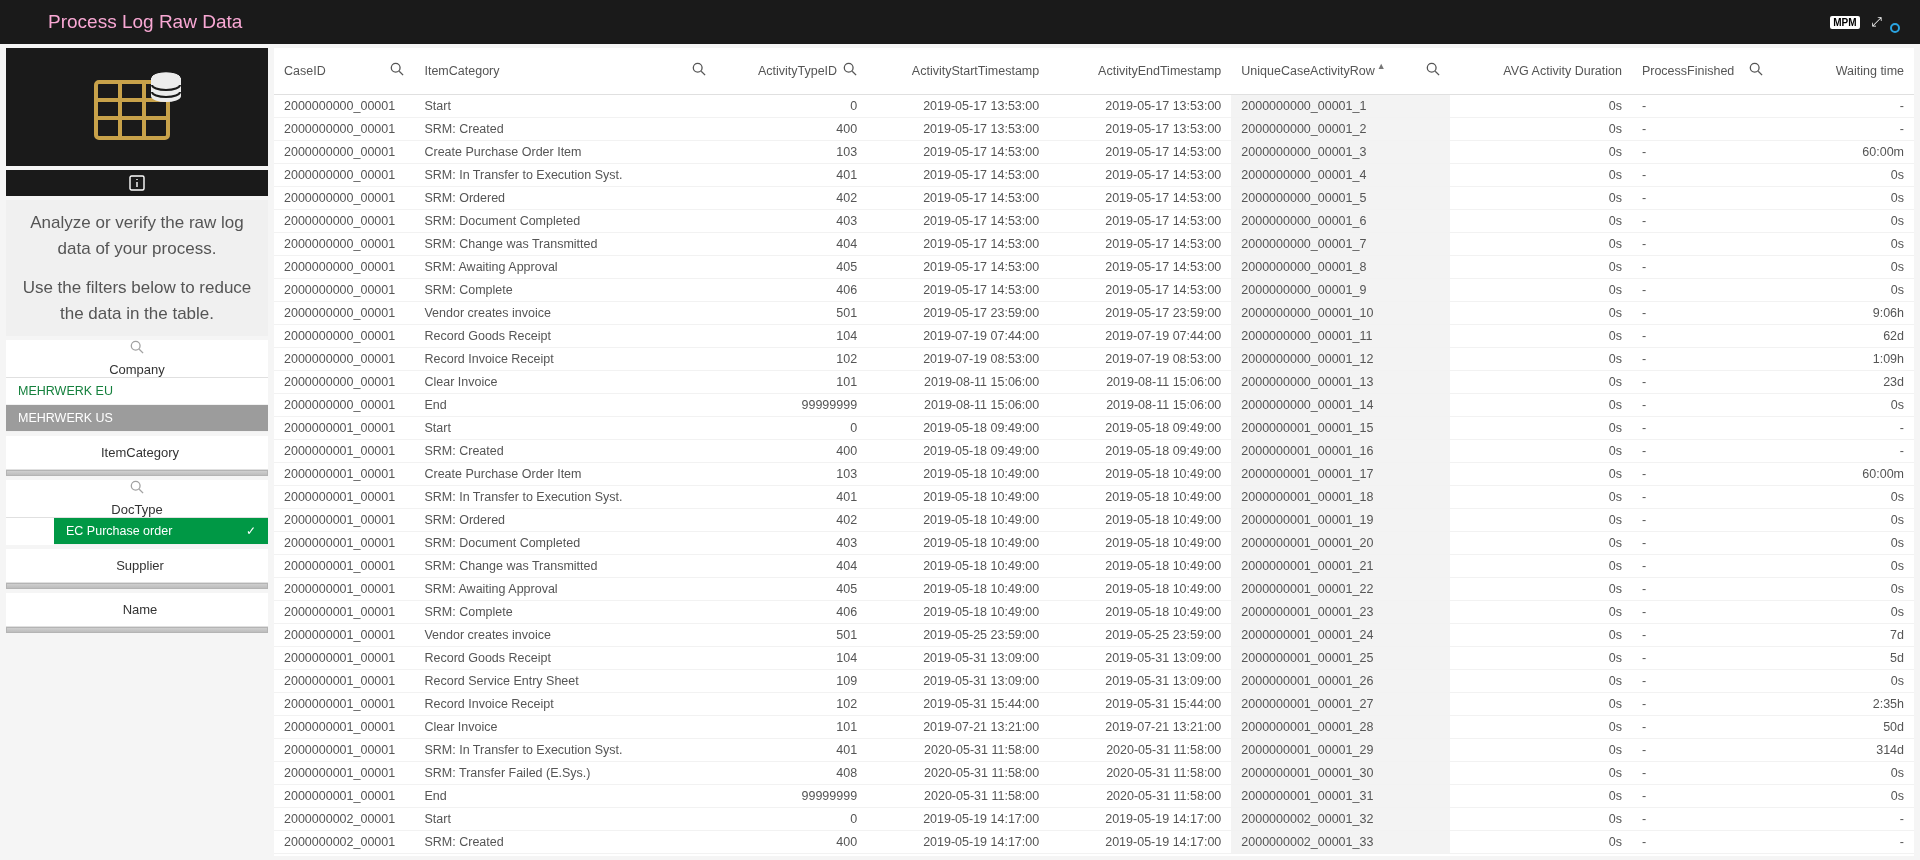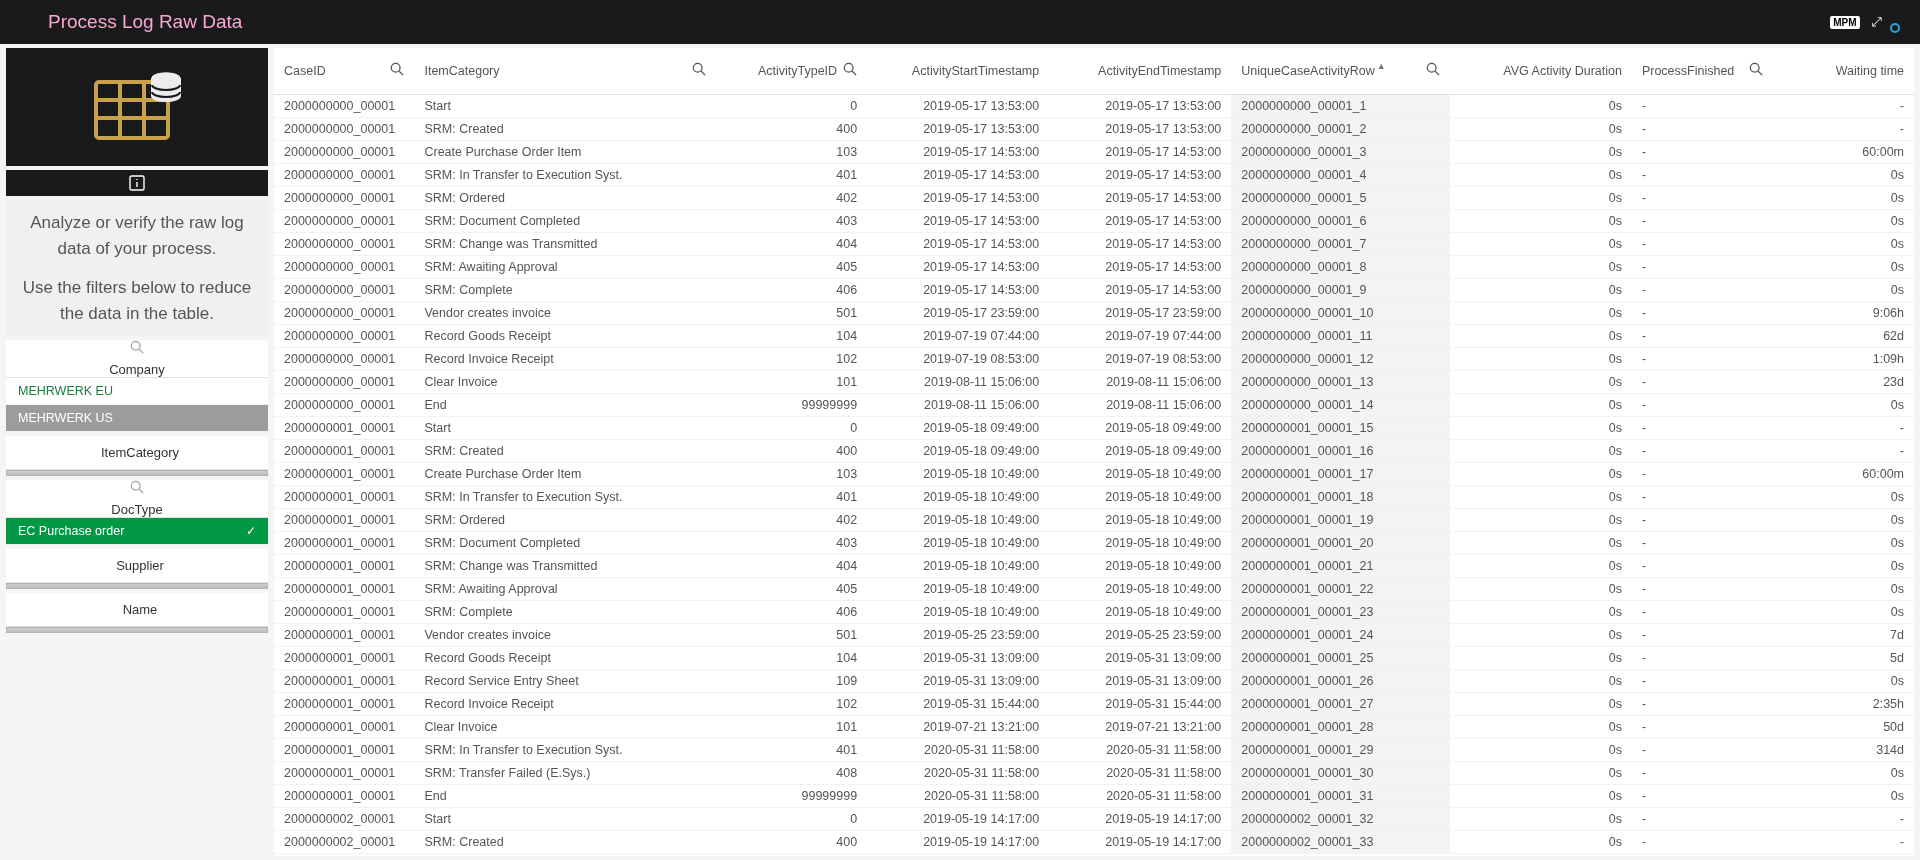--- a/index.html
+++ b/index.html
@@ -17,21 +17,21 @@
 .info-bar { background: #1a1a1a; height: 26px; display: flex; align-items: center; justify-content: center; }
 .info-bar svg { stroke: #fff; }
 .hint-card { background: #f0f0f0; padding: 10px 6px; text-align: center; font-size: 17px; color: #555; line-height: 1.5; }
 .hint-card p + p { margin-top: 14px; }
 .filter-head { background: #fff; min-height: 34px; display: flex; align-items: center; padding: 0 8px; gap: 8px; font-size: 13px; color: #333; border-bottom: 1px solid #e0e0e0; flex-direction: column; }
 .filter-head.no-icon { padding-left: 14px; justify-content: center; }
 .search-icon { width: 14px; height: 14px; opacity: .55; }
 .listbox { background: #fff; max-height: 120px; overflow: auto; }
 .list-item { padding: 6px 12px; font-size: 12.5px; color: #15803d; border-bottom: 1px solid #f1f1f1; cursor: pointer; display: flex; justify-content: space-between; align-items: center; }
 .list-item.selected-grey { background: #9c9c9c; color: #fff; }
-.list-item.selected-green { background: #009845; color: #fff; }
+.list-item.selected-green { background: #009845; color: #fff; margin-left: 48px; }
 .list-item.alt-unsel { background: #d4d4d4; color: #555; }
 .check { font-size: 12px; }
 .ruler { height: 6px; background: linear-gradient(#cfcfcf,#bdbdbd); border:1px solid #b4b4b4; }
 .table-wrap { flex: 1; background: #fff; overflow: auto; position: relative; }
 table { border-collapse: collapse; width: 100%; table-layout: fixed; font-size: 12.5px; }
 th { background: #fff; font-weight: 400; color: #555; padding: 8px 10px; border-bottom: 1px solid #e0e0e0; text-align: left; height: 46px; vertical-align: middle; position: sticky; top: 0; z-index: 2; }
 th.num, td.num { text-align: right; }
 th .th-row { display: flex; align-items: center; justify-content: space-between; gap: 6px; }
 th .th-row.right { justify-content: flex-end; }
 td { padding: 4px 10px; border-bottom: 1px solid #f2f2f2; color: #555; height: 23px; white-space: nowrap; overflow: hidden; text-overflow: ellipsis; }

